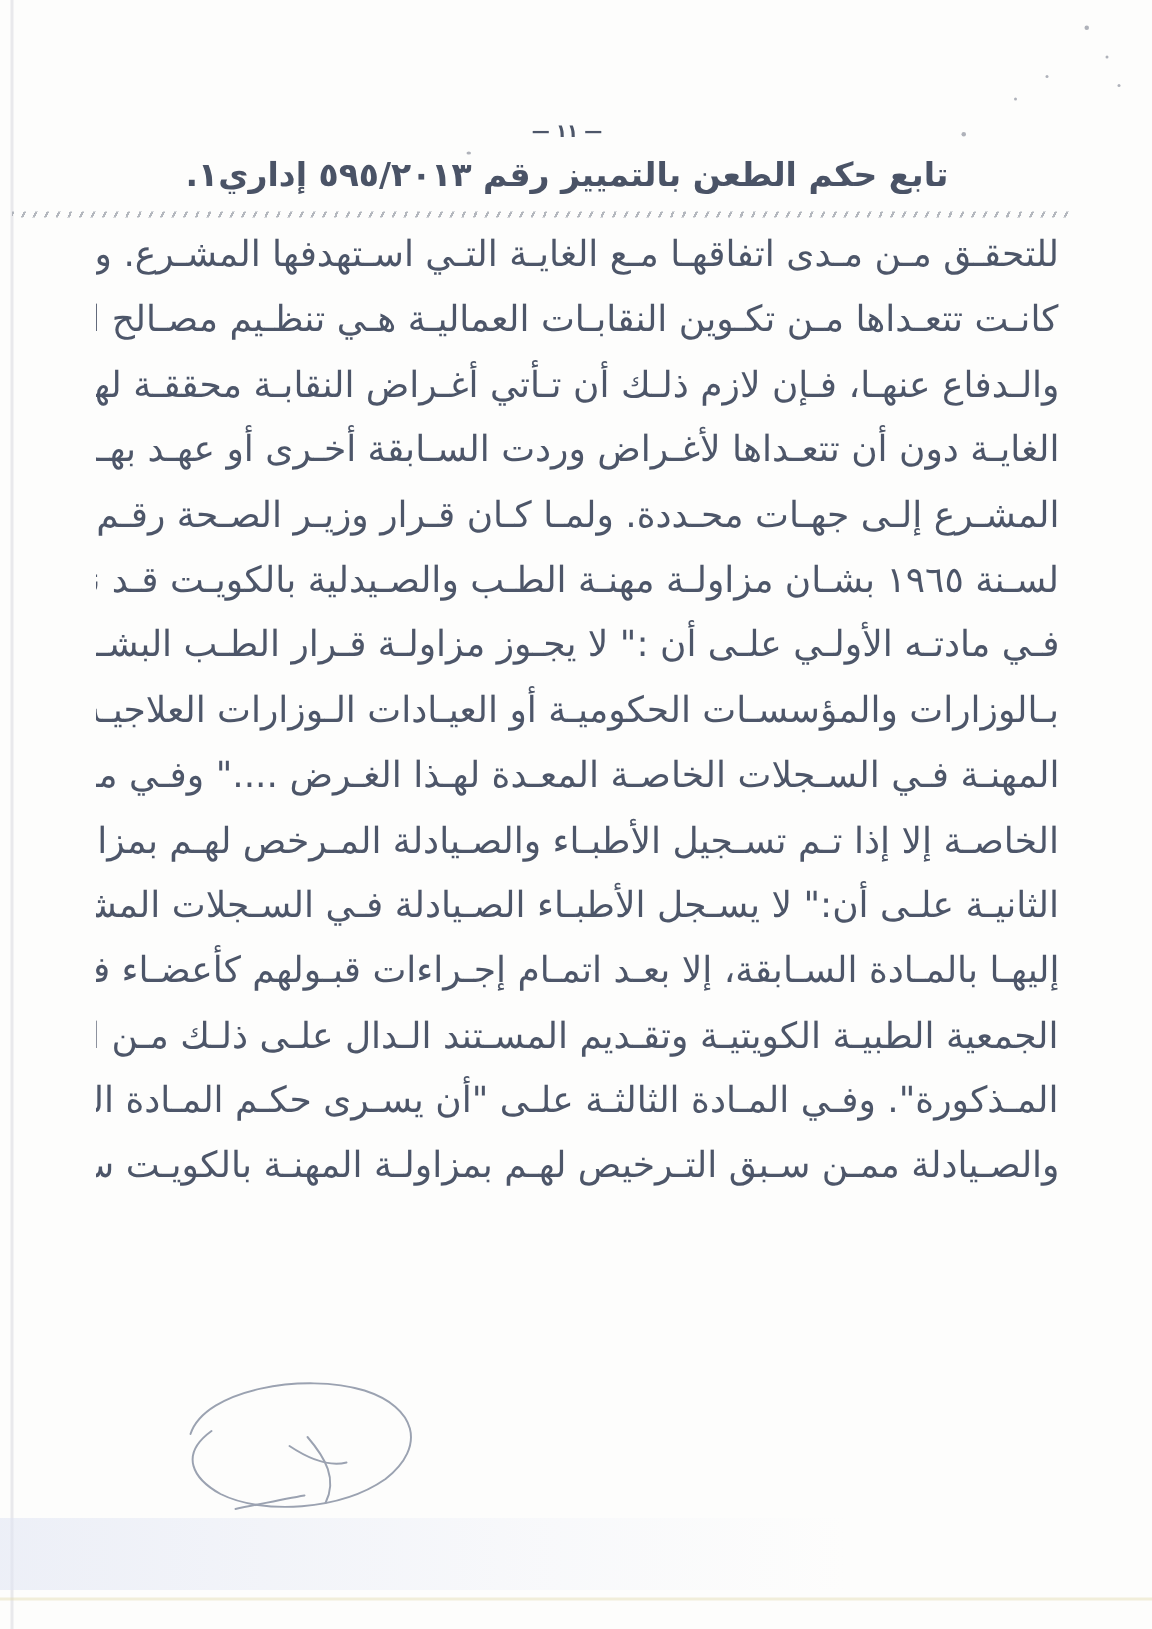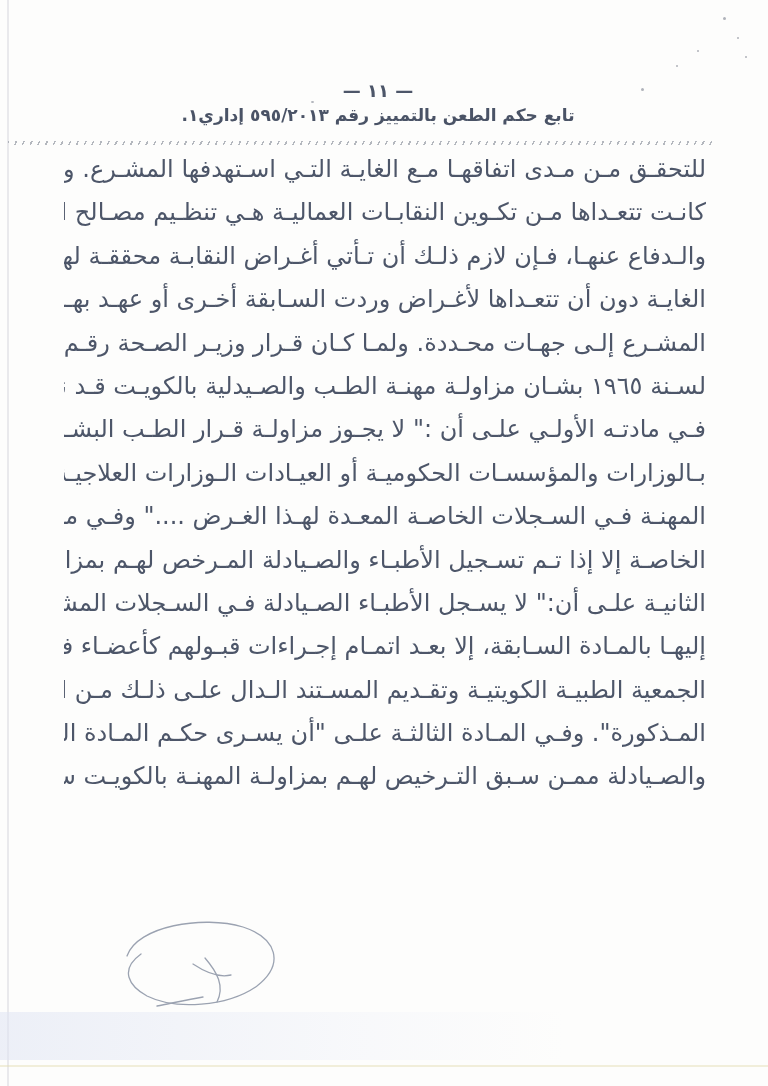--- a/index.html
+++ b/index.html
@@ -8,27 +8,27 @@
     background:#fdfdfc;
     font-family:"DejaVu Sans", sans-serif;
   }
   .page-left-edge{
     position:absolute;left:7px;top:0;width:2px;height:1086px;
     background:#e9e9ec;
   }
   .page-number{
     position:absolute;top:80px;left:0;width:756px;
     text-align:center;direction:rtl;
-    font-size:18px;font-weight:bold;color:#4d5669;
+    font-size:12px;font-weight:bold;color:#4d5669;
     letter-spacing:1px;
   }
   .header-title{
     position:absolute;top:105px;left:0;width:756px;
     text-align:center;direction:rtl;
-    font-size:17px;font-weight:bold;color:#4a5366;
+    font-size:22px;font-weight:bold;color:#4a5366;
   }
   .separator{
     position:absolute;top:141px;left:8px;width:706px;height:4px;
     background:repeating-linear-gradient(115deg,#9ba0a9 0 1.5px,transparent 1.5px 7px);
     opacity:.75;
   }
   .body-text{
     position:absolute;top:148px;right:62px;left:64px;
     direction:rtl;
     color:#4d5669;

